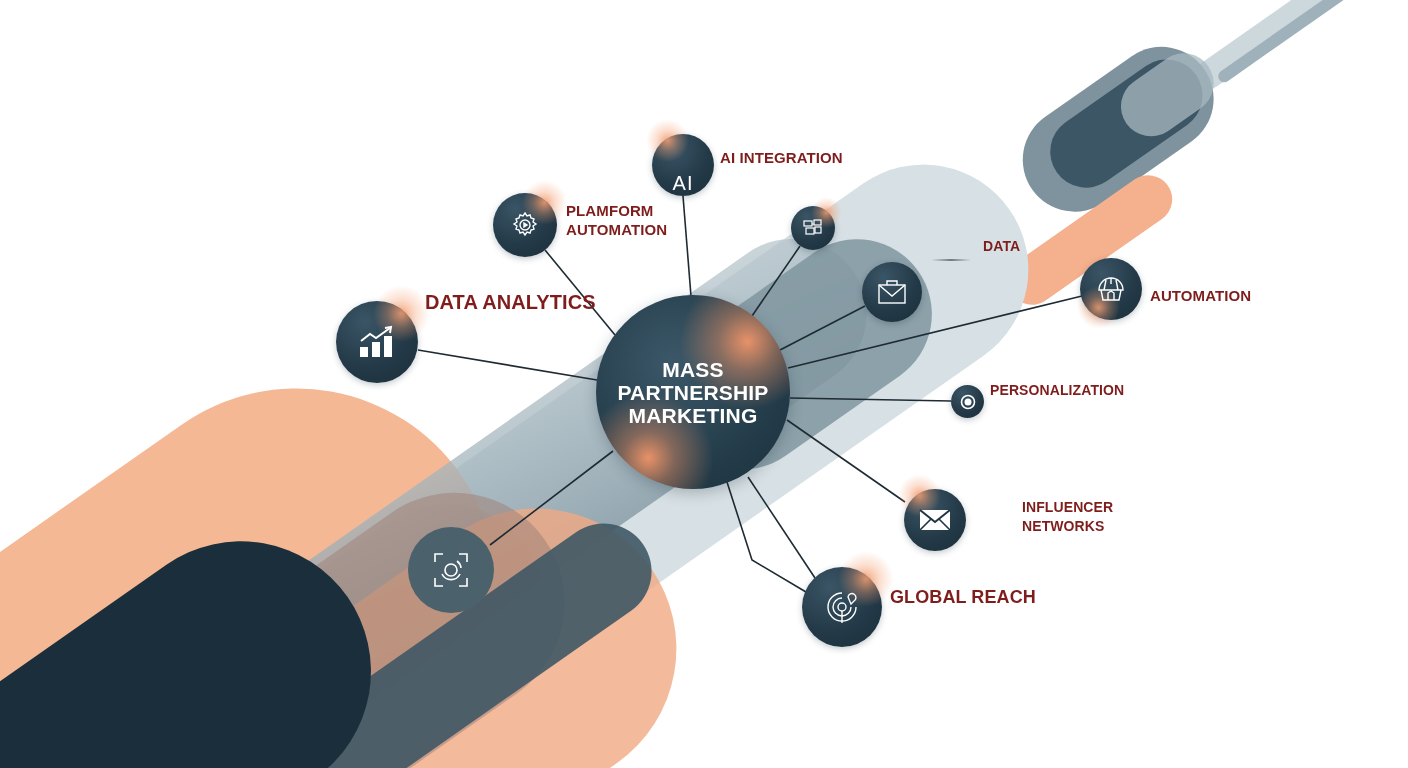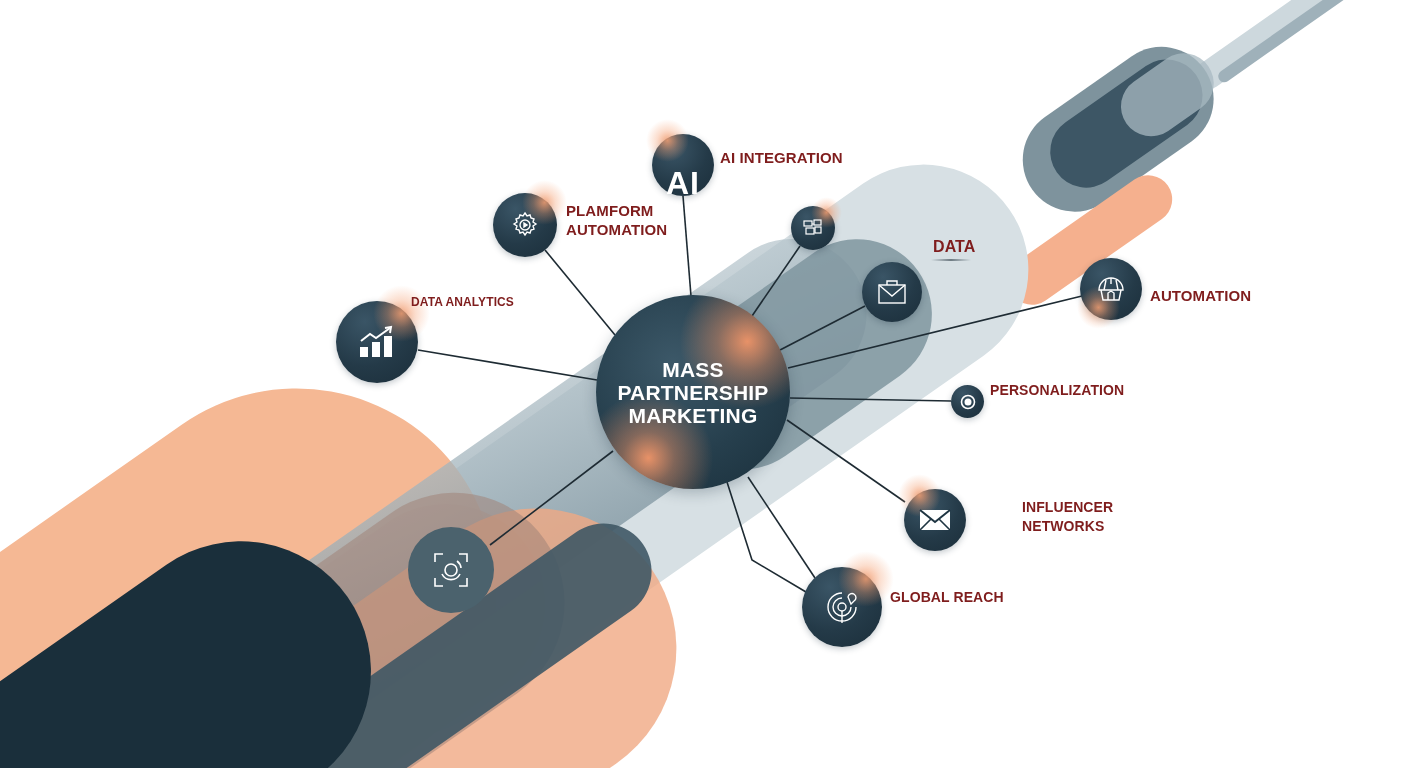--- a/index.html
+++ b/index.html
@@ -40,21 +40,21 @@
       box-shadow: 0 4px 14px rgba(20,40,55,0.25);
     }
     .hub-title {
       color: #ffffff; font-weight: 700; font-size: 21px; line-height: 23px; letter-spacing: 0.2px;
       white-space: pre-line;
     }
     .label {
       position: absolute; color: #7f1d1d; font-weight: 700; font-size: 15px; line-height: 19px;
       letter-spacing: 0.1px; white-space: pre-line;
     }
-    .ai-text { font-size: 32px; font-weight: 700; letter-spacing: 1px; color: #ffffff; position: relative; z-index: 2; margin-top: 36px; }
+    .ai-text { font-size: 20px; font-weight: 400; letter-spacing: 1px; color: #ffffff; position: relative; z-index: 2; margin-top: 36px; }
     .data-underline { position: absolute; left: 931px; top: 259px; width: 40px; height: 2px; background: linear-gradient(90deg, rgba(40,55,65,0) 0%, rgba(40,55,65,0.6) 50%, rgba(40,55,65,0) 100%); }
   </style>
 </head>
 <body>
 
 <svg id="canvas" viewBox="0 0 1408 768" xmlns="http://www.w3.org/2000/svg">
   <defs>
     <linearGradient id="fadeSlate" x1="0" y1="1" x2="1" y2="0">
       <stop offset="0" stop-color="#6f8793" stop-opacity="0.85"></stop>
       <stop offset="1" stop-color="#b7c6cd" stop-opacity="0.7"></stop>
@@ -160,21 +160,21 @@
   </svg>
 </div>
 
 <div class="node dark" style="left:862px;top:262px;width:60px;height:60px;">
   <svg width="30" height="26" viewBox="0 0 30 26" fill="none" stroke="#ffffff" stroke-width="1.4">
     <rect x="2" y="6" width="26" height="18"></rect>
     <path d="M2 6 L15 17 L28 6"></path>
     <path d="M10 6 V2 H20 V6"></path>
   </svg>
 </div>
-<div class="label" style="left:933px;top:237px;font-size:16px;">DATA</div>
+<div class="label" style="left:983px;top:237px;font-size:14px;">DATA</div>
 <div class="data-underline"></div>
 
 <div class="node dark glow-bl" style="left:1080px;top:258px;width:62px;height:62px;">
   <svg width="30" height="28" viewBox="0 0 30 28" fill="none" stroke="#ffffff" stroke-width="1.4">
     <path d="M3 15 A12 12 0 0 1 27 15 Z"></path>
     <path d="M8 15 L10 5 M22 15 L20 5 M15 3 V9"></path>
     <path d="M5 15 L7 25 H23 L25 15"></path>
     <path d="M12 25 V18 L15 16 L18 18 V25"></path>
   </svg>
 </div>
@@ -200,32 +200,32 @@
 
 <div class="node dark glow-tr" style="left:802px;top:567px;width:80px;height:80px;">
   <svg width="40" height="40" viewBox="0 0 40 40" fill="none" stroke="#ffffff" stroke-width="1.4">
     <path d="M20 6 A14 14 0 1 0 34 20"></path>
     <path d="M20 11 A9 9 0 1 0 29 20"></path>
     <circle cx="20" cy="20" r="4"></circle>
     <path d="M20 24 V36"></path>
     <path d="M26 10 a4 4 0 1 1 6 4 l-3 3 z"></path>
   </svg>
 </div>
-<div class="label" style="left:890px;top:588px;font-size:14px;">GLOBAL REACH</div>
+<div class="label" style="left:890px;top:588px;font-size:18px;">GLOBAL REACH</div>
 
 <div class="node dark glow-tr" style="left:336px;top:301px;width:82px;height:82px;">
   <svg width="38" height="34" viewBox="0 0 38 34">
     <rect x="2" y="22" width="8" height="10" fill="#ffffff"></rect>
     <rect x="14" y="17" width="8" height="15" fill="#ffffff"></rect>
     <rect x="26" y="11" width="8" height="21" fill="#ffffff"></rect>
     <polyline points="3,16 12,9 18,13 32,3" fill="none" stroke="#ffffff" stroke-width="2"></polyline>
     <polyline points="27,3 33,2 32,8" fill="none" stroke="#ffffff" stroke-width="2"></polyline>
   </svg>
 </div>
-<div class="label" style="left:411px;top:293px;font-size:12px;">DATA ANALYTICS</div>
+<div class="label" style="left:425px;top:293px;font-size:20px;">DATA ANALYTICS</div>
 
 <div class="node muted" style="left:408px;top:527px;width:86px;height:86px;">
   <svg width="36" height="36" viewBox="0 0 36 36" fill="none" stroke="#ffffff" stroke-width="1.6">
     <path d="M2 10 V2 H10 M26 2 H34 V10 M2 26 V34 H10 M26 34 H34 V26"></path>
     <circle cx="18" cy="18" r="6"></circle>
     <path d="M9 22 A10 10 0 0 0 27 22"></path>
     <path d="M24 9 A10 10 0 0 1 28 16"></path>
   </svg>
 </div>
 

